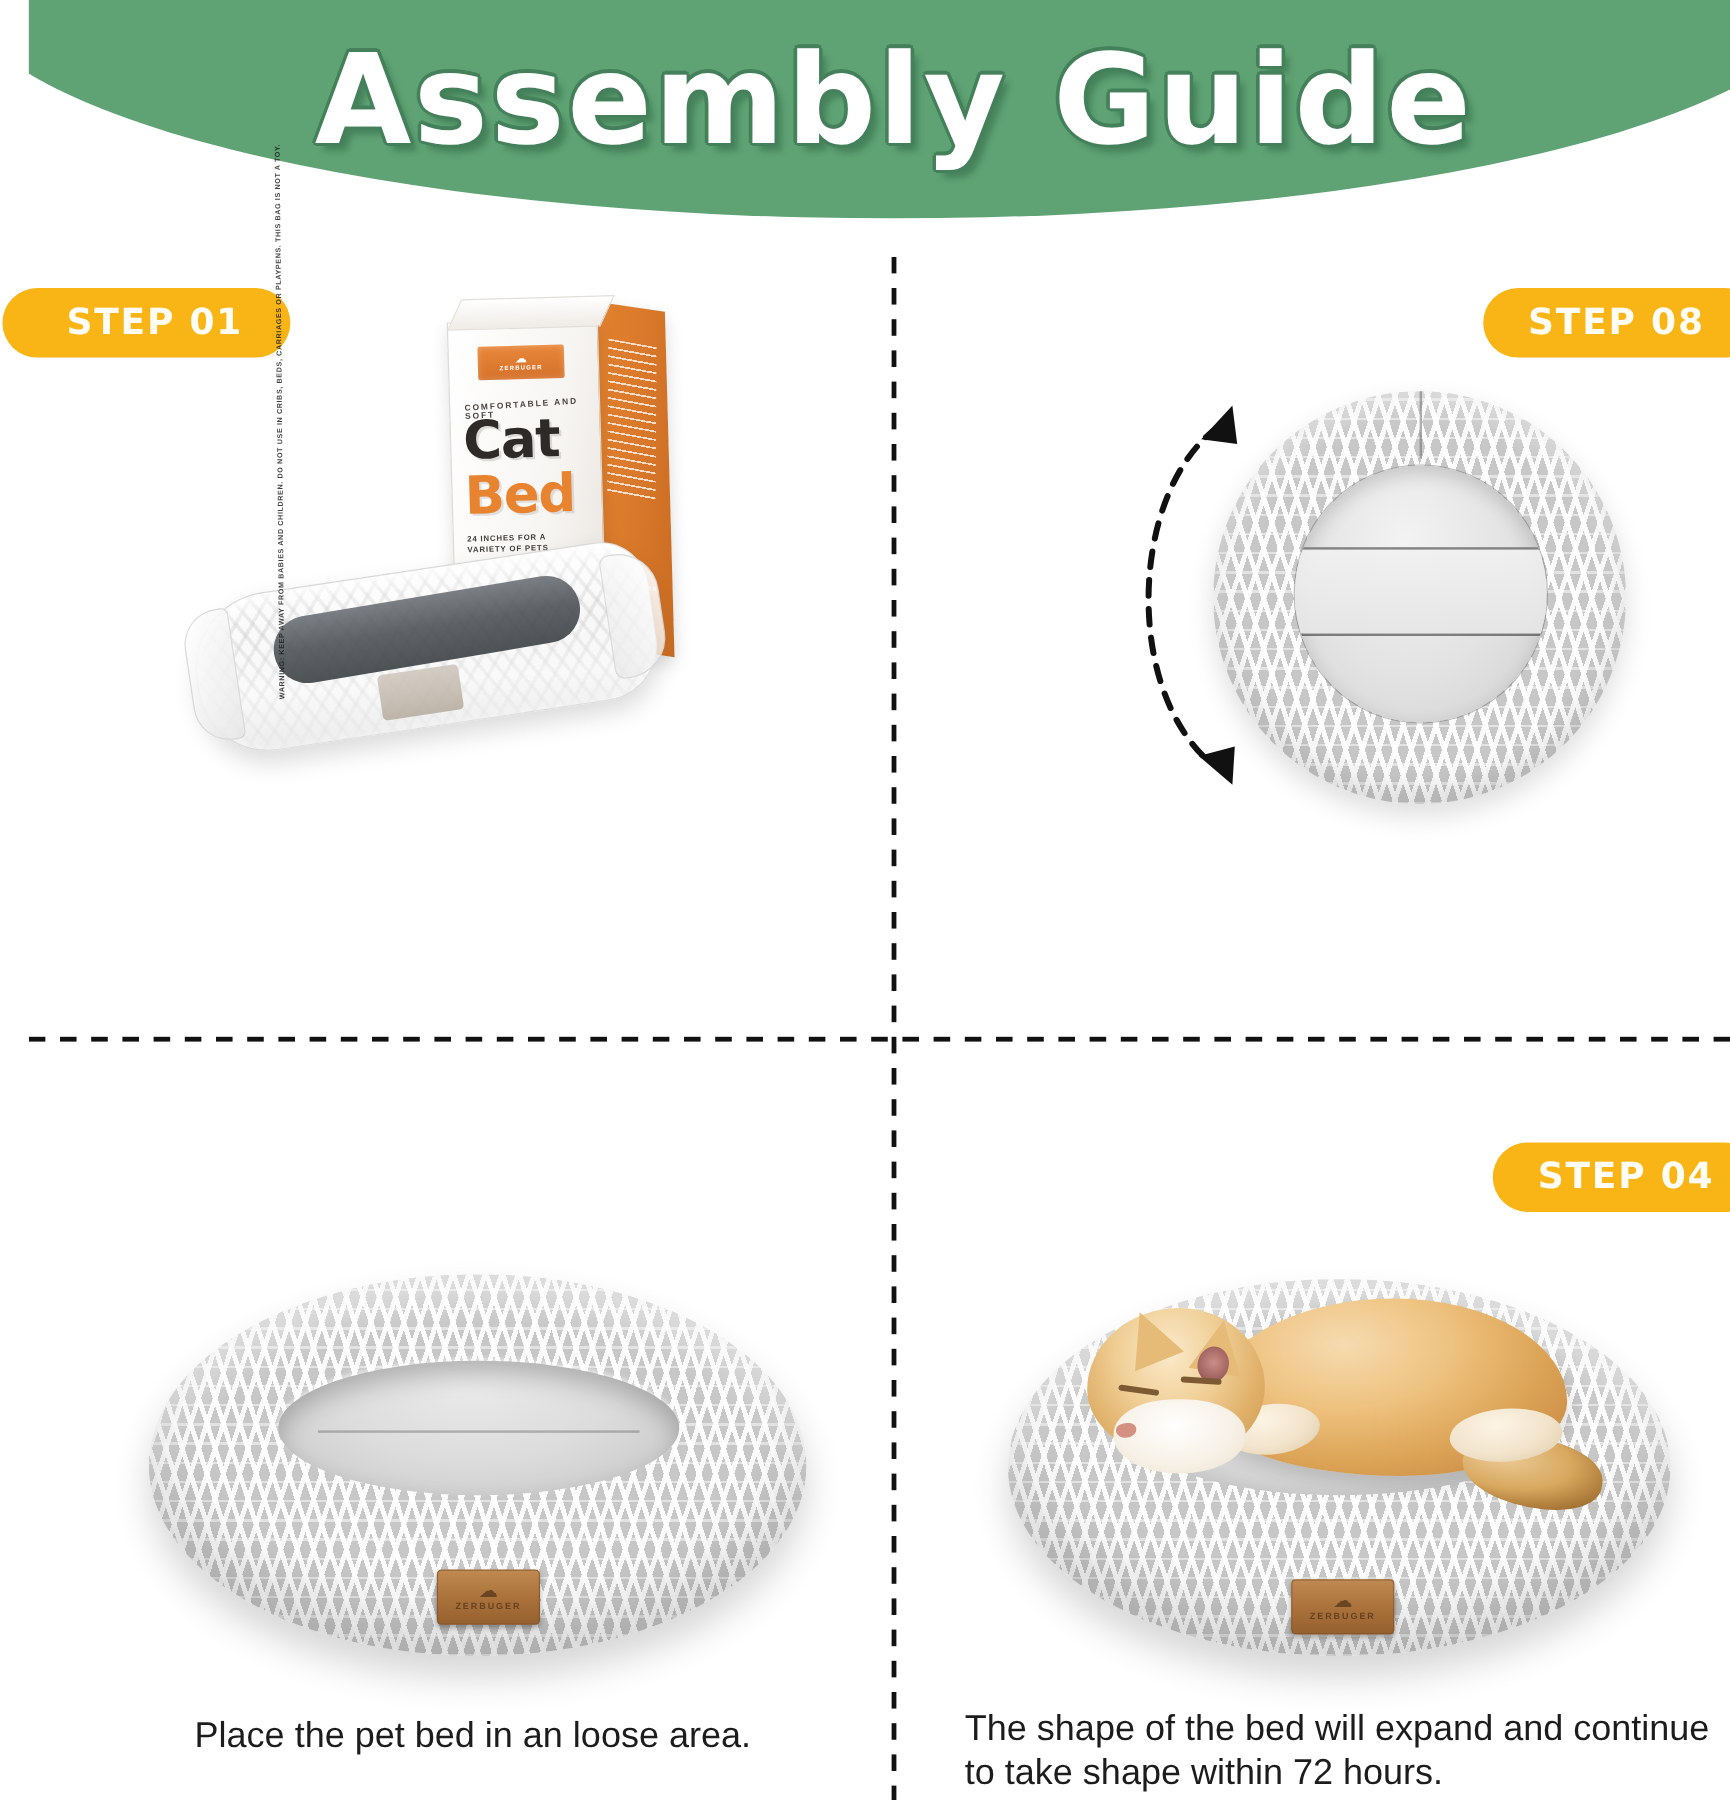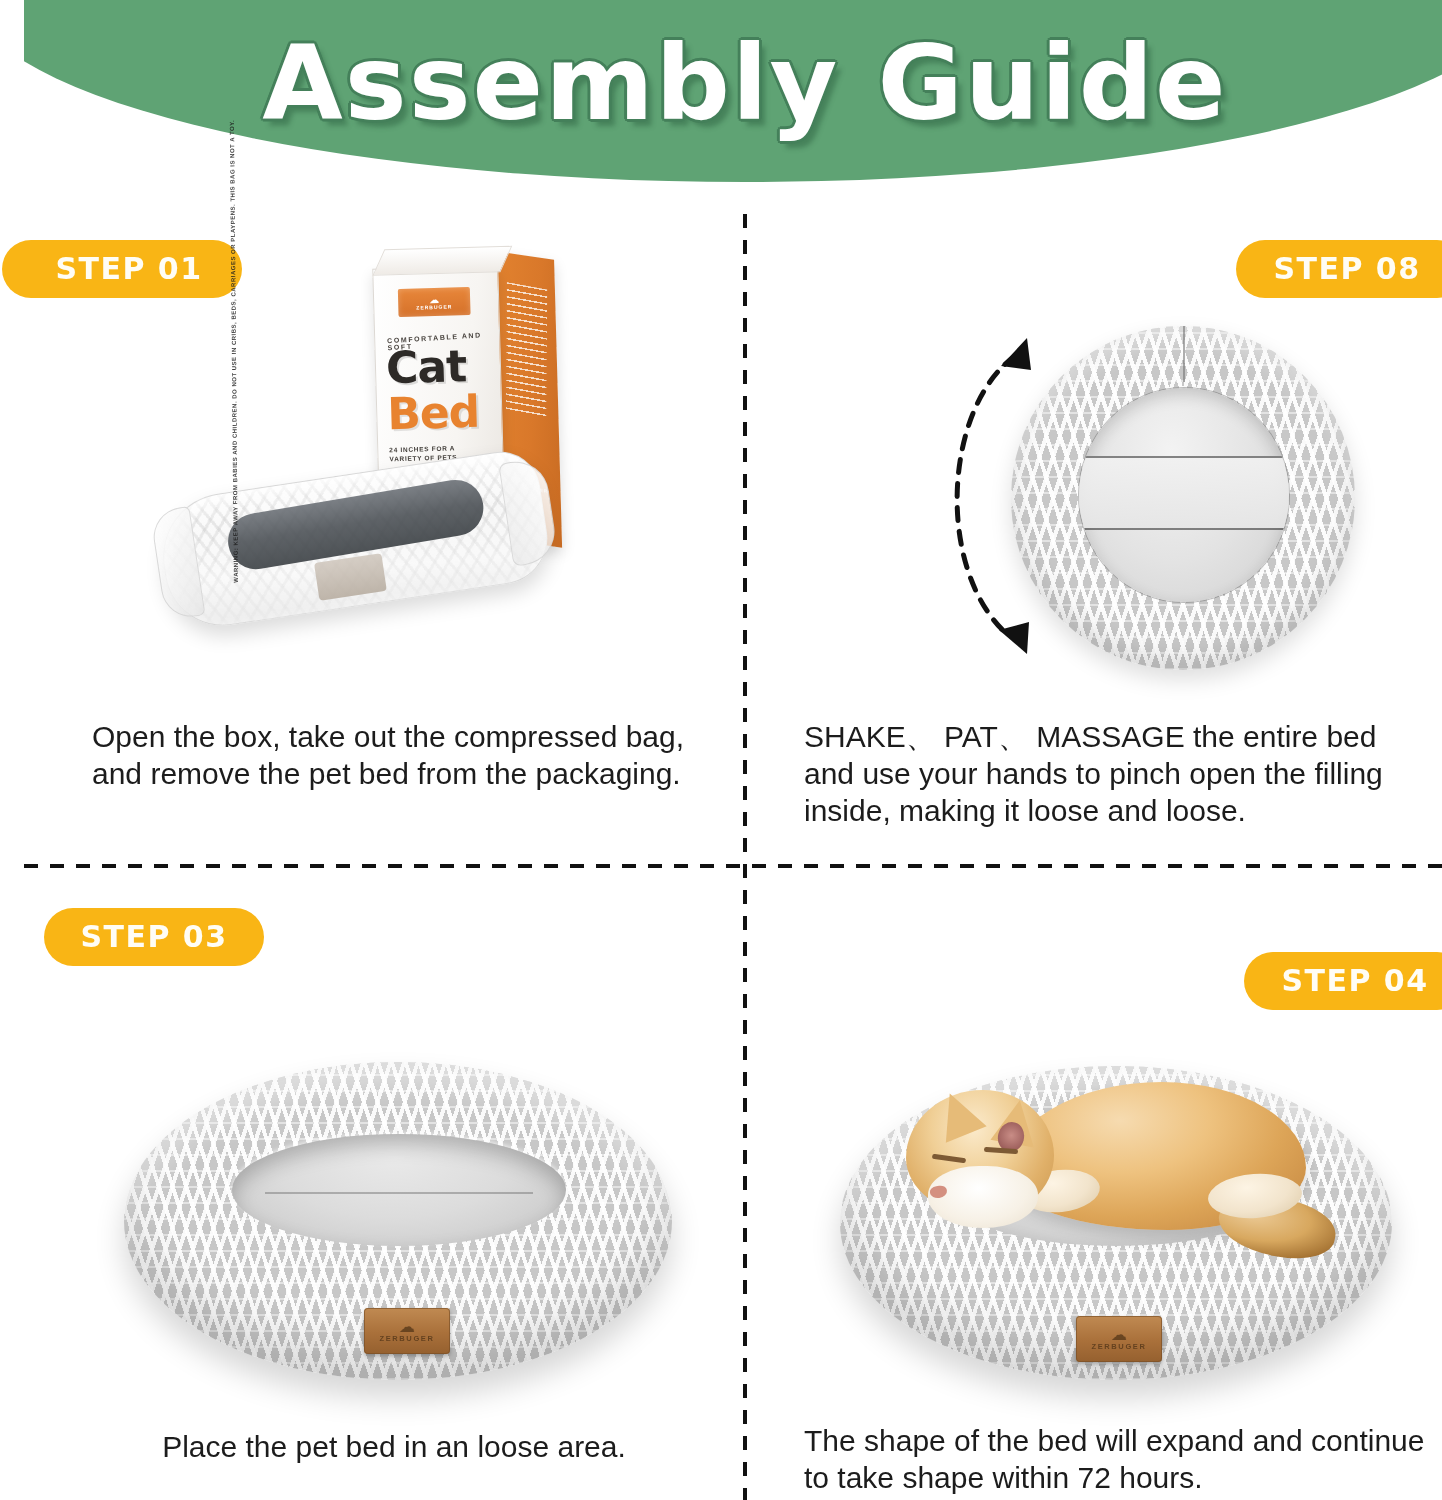--- a/index.html
+++ b/index.html
@@ -507,44 +507,41 @@
         <div class="bag-roll"></div>
         <div class="bag-core"></div>
         <div class="bag-label">WARNING: KEEP AWAY FROM BABIES AND CHILDREN. DO NOT USE IN CRIBS, BEDS, CARRIAGES OR PLAYPENS. THIS BAG IS NOT A TOY.</div>
       </div>
       <div class="bag-seal-l"></div>
       <div class="bag-seal-r"></div>
     </div>
 
   </div>
 
-  <div class="caption cap-1">Open the box, take out the compressed bag, and remove the pet bed from the packaging.</div>
 
   <div class="badge badge-2">STEP 08</div>
 
   <div class="art q2-art">
     <div class="donut-outer bed-pattern">
       <div class="donut-topseam"></div>
       <div class="donut-inner">
         <div class="donut-band"></div>
         <div class="donut-seam s1"></div>
         <div class="donut-seam s2"></div>
       </div>
     </div>
 
     <svg class="arrow-svg" viewBox="0 0 130 348">
       <path d="M 92 34 C 20 86, 12 250, 86 314" fill="none" stroke="#111" stroke-width="5" stroke-dasharray="13 11" stroke-linecap="round"></path>
       <polygon points="104,16 78,44 108,48" fill="#111"></polygon>
       <polygon points="104,332 76,308 106,300" fill="#111"></polygon>
     </svg>
   </div>
 
-  <div class="caption cap-2">SHAKE、 PAT、 MASSAGE the entire bed and use your hands to pinch open the filling inside, making it loose and loose.</div>
-
-  <div class="badge badge-3">STEP 03</div>
+
 
   <div class="art q3-art">
     <div class="bed3-body bed-pattern">
       <div class="bed3-hole">
         <div class="bed3-hole-seam"></div>
       </div>
       <div class="bed-tag bed3-tag">
         <div class="tmark">☁</div>
         <div class="tbrand">ZERBUGER</div>
       </div>

